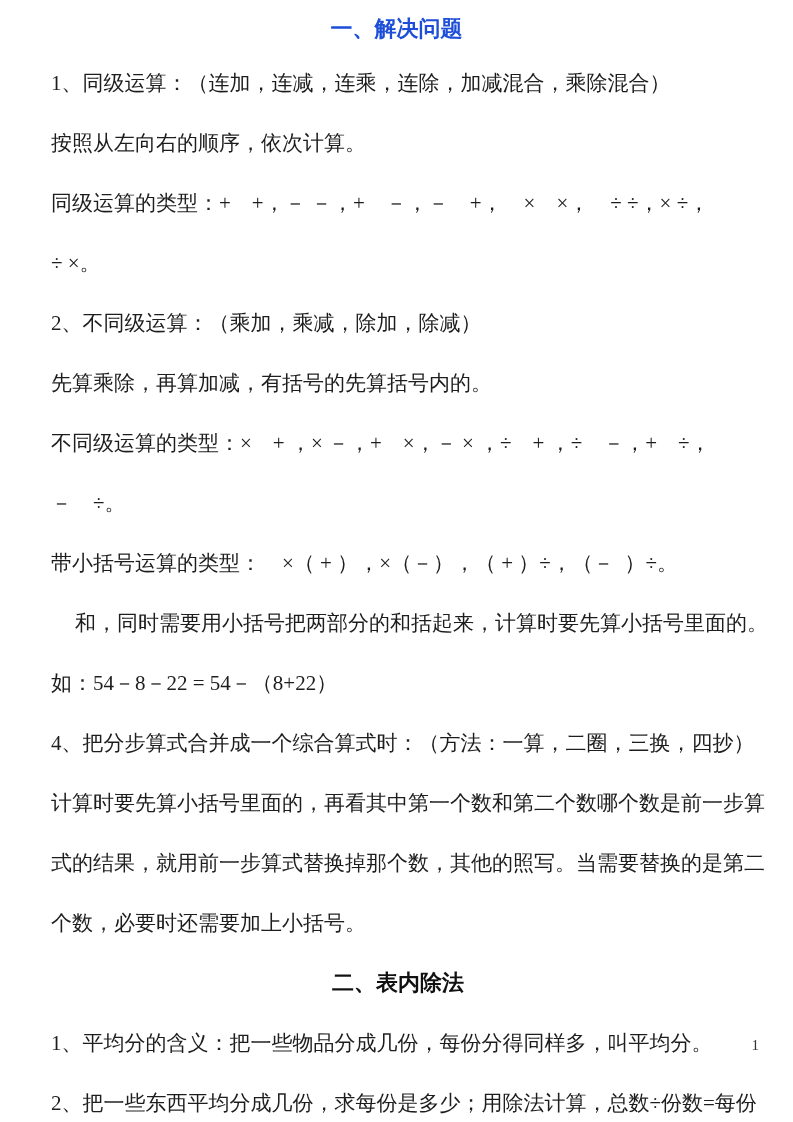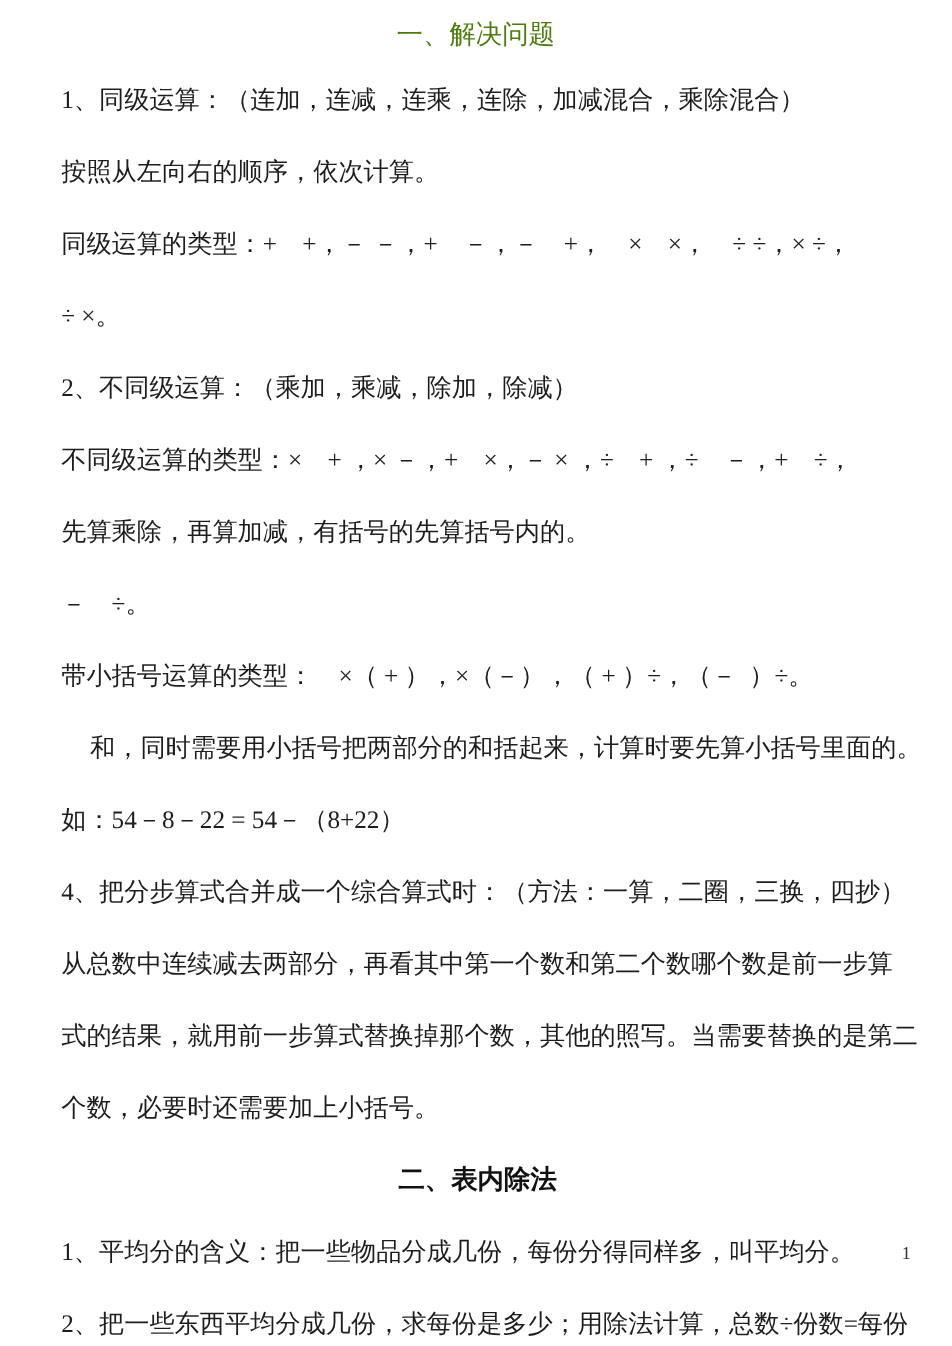--- a/index.html
+++ b/index.html
@@ -23,22 +23,22 @@
     line-height: 32px;
     font-weight: 700;
     letter-spacing: 0.5px;
     color: #111111;
   }
   .sec-heading {
     margin: 14px 0 0 0;
     text-align: center;
     font-size: 22px;
     line-height: 30px;
-    font-weight: 400;
-    color: #4d7c0f;
+    font-weight: 700;
+    color: #1d4ed8;
   }
   .doc-body {
     margin: 0 30px 0 33px;
   }
   .line {
     margin: 18px;
     font-size: 21px;
     line-height: 42px;
     white-space: pre;
     color: #1d1d1d;
@@ -72,28 +72,28 @@
 
 
   <h2 class="sec-heading">一、解决问题</h2>
 
   <div class="doc-body">
     <p class="line">1、同级运算：（连加，连减，连乘，连除，加减混合，乘除混合）</p>
     <p class="line">按照从左向右的顺序，依次计算。</p>
     <p class="line">同级运算的类型：+　+，－ －，+　－，－　+，　×　×，　÷ ÷，× ÷，</p>
     <p class="line">÷ ×。</p>
     <p class="line">2、不同级运算：（乘加，乘减，除加，除减）</p>
+    <p class="line">先算乘除，再算加减，有括号的先算括号内的。</p>
     <p class="line">不同级运算的类型：×　+ ，× －，+　×，－ × ，÷　+ ，÷　－，+　÷，</p>
-    <p class="line">先算乘除，再算加减，有括号的先算括号内的。</p>
     <p class="line">－　÷。</p>
     <p class="line">带小括号运算的类型：　×（ + ），×（－），（ + ）÷，（－  ）÷。</p>
     <p class="line indent">和，同时需要用小括号把两部分的和括起来，计算时要先算小括号里面的。</p>
     <p class="line">如：54－8－22 = 54－（8+22）</p>
     <p class="line">4、把分步算式合并成一个综合算式时：（方法：一算，二圈，三换，四抄）</p>
-    <p class="line">从总数中连续减去两部分，再看其中第一个数和第二个数哪个数是前一步算</p>
+    <p class="line">计算时要先算小括号里面的，再看其中第一个数和第二个数哪个数是前一步算</p>
     <p class="line">式的结果，就用前一步算式替换掉那个数，其他的照写。当需要替换的是第二</p>
     <p class="line">个数，必要时还需要加上小括号。</p>
 
     <h2 class="sec-heading-inline">二、表内除法</h2>
 
     <p class="line">1、平均分的含义：把一些物品分成几份，每份分得同样多，叫平均分。</p>
     <p class="line">2、把一些东西平均分成几份，求每份是多少；用除法计算，总数÷份数=每份</p>
     <p class="line">数。</p>
   </div>
 

